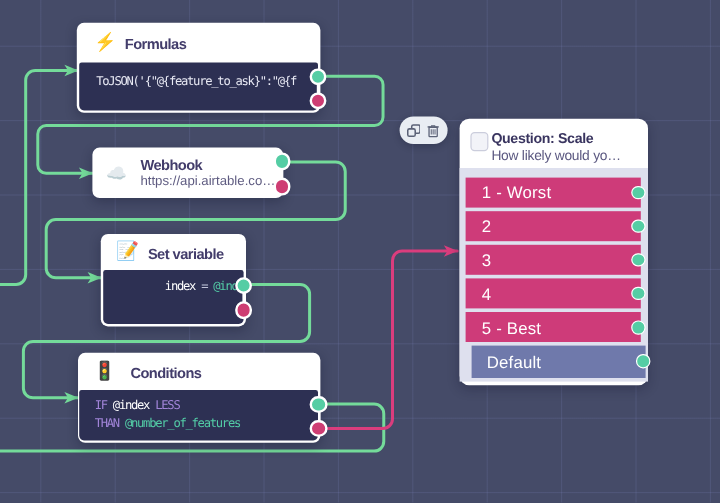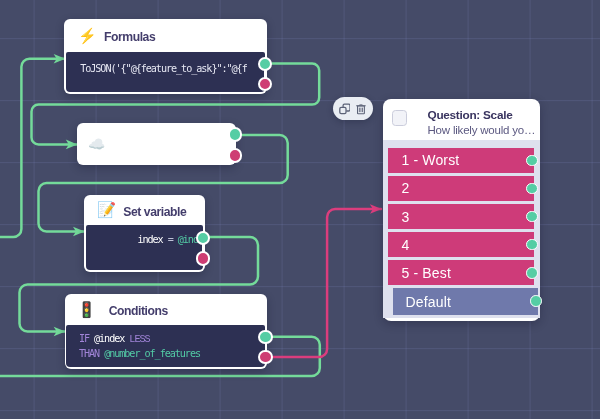--- a/index.html
+++ b/index.html
@@ -92,20 +92,24 @@
       <span class="code" style="display:block;width:169.5px;height:16px;line-height:16px;overflow:hidden;text-overflow:clip;">ToJSON('{"@{feature_to_ask}":"@{f</span>
     </div>
     <div class="hstem" style="left:200.1px;top:44.1px;height:20px;"></div>
     <div class="handle h-ok" style="left:194px;top:38px;"></div>
     <div class="handle h-err" style="left:194px;top:58px;"></div>
   </div>
 
   <div class="node" id="n-webhook" style="left:76.6px;top:122.8px;width:159px;height:42.6px;">
     <div style="display:flex;align-items:center;height:100%;padding-left:12px;box-sizing:border-box;">
       <span class="nicon" style="font-size:14px;">☁️</span>
+      <div style="margin-left:11px;">
+        <div class="ntitle" style="margin-left:0;line-height:12px;">Webhook</div>
+        <div style="font-size:11px;color:#5E5B80;line-height:13px;margin-top:2px;white-space:nowrap;">https://api.airtable.co…</div>
+      </div>
     </div>
     <div class="hstem" style="left:157.1px;top:11.7px;height:21px;"></div>
     <div class="handle h-ok" style="left:151px;top:4.6px;"></div>
     <div class="handle h-err" style="left:151px;top:25.6px;"></div>
   </div>
 
   <div class="node" id="n-setvar" style="left:83.8px;top:194.7px;width:121.3px;">
     <div class="nhead" style="height:30.6px;padding-left:13.1px;">
       <span class="nicon" style="font-size:15.4px;">📝</span>
       <span class="ntitle" style="margin-left:7.2px;">Set variable</span>
@@ -117,21 +121,21 @@
     <div class="handle h-ok" style="left:112.4px;top:36.3px;"></div>
     <div class="handle h-err" style="left:112.4px;top:56.7px;"></div>
   </div>
 
   <div class="node" id="n-conditions" style="left:64.5px;top:293.7px;width:202px;">
     <div class="nhead" style="height:31.8px;padding-left:13px;">
       <span class="nicon" style="font-size:15.4px;">🚦</span>
       <span class="ntitle" style="margin-left:12px;">Conditions</span>
     </div>
     <div class="nbody" style="height:41.6px;border-radius:2px 2px 4px 4px;margin:0 1.9px 2.4px 1.9px;padding:5.5px 0 0 12.5px;">
-        <div class="code" style="height:15px;line-height:15px;overflow:hidden;"><span style="color:#A184D8;text-align:right;">IF </span><span style="color:#FFFFFF;">@index </span><span style="color:#A184D8;font-family:Liberation Mono, monospace;">LESS</span></div>
+        <div class="code" style="height:15px;line-height:15px;overflow:hidden;"><span style="color:#A184D8;text-align:right;">IF </span><span style="color:#FFFFFF;">@index </span><span style="color:#A184D8;">LESS</span></div>
         <div class="code" style="height:15px;line-height:15px;overflow:hidden;"><span style="color:#A184D8;">THAN </span><span style="color:#53CCA6;">@number_of_features</span></div>
       </div>
     <div class="hstem" style="left:200px;top:43px;height:20.3px;"></div>
     <div class="handle h-ok" style="left:193.9px;top:35.9px;"></div>
     <div class="handle h-err" style="left:193.9px;top:56.2px;"></div>
   </div>
 
   <div class="toolbar" style="left:332.6px;top:96.8px;width:40.8px;height:23px;border-radius:11.5px;">
     <span class="tbtn" style="position:absolute;left:6.2px;top:6.4px;width:11.7px;height:11.7px;">
       <svg width="11.7" height="11.7" viewBox="0 0 16 16">
@@ -145,21 +149,21 @@
         <path d="M5.2 3.3 V2.25 H9.0 V3.3" fill="none" stroke="#5B6277" stroke-width="1.25"></path>
         <path d="M2.2 3.95 H12.0 V14.3 A0.85 0.85 0 0 1 11.15 15.15 H3.05 A0.85 0.85 0 0 1 2.2 14.3 Z" fill="none" stroke="#5B6277" stroke-width="1.55" stroke-linejoin="round"></path>
         <path d="M4.85 6.3 V12.7 M7.1 6.3 V12.7 M9.35 6.3 V12.7" stroke="#5B6277" stroke-width="1.2" stroke-linecap="butt"></path>
       </svg>
     </span>
   </div>
 
   <div id="qpanel" style="left:382.6px;top:98.8px;width:157.2px;height:221.8px;">
     <div id="qhead" style="padding:11.6px 0 0 9.5px;height:41.3px;">
       <div id="qcheck"></div>
-      <div style="margin-left:20px;">
+      <div style="margin-left:2px;">
         <div id="qtitle">Question: Scale</div>
         <div id="qsub">How likely would yo…</div>
       </div>
     </div>
     <div id="qopts" style="height:178.3px;padding:7.5px 0 0 0;background:#DEE0EE;">
         <div class="qopt" style="position: absolute; left: 5.9px; top: 7.5px; width: 145.1px; height: 25.5px; background: rgb(206, 59, 121); padding-left: 13px;">
           <span class="qoptlbl">1 - Worst</span>
           <div class="handle h-ok small" style="left: 137.5px; top: 6.95px;"></div>
         </div>
         <div class="qopt" style="position: absolute; left: 5.9px; top: 35.6px; width: 145.1px; height: 25.5px; background: rgb(206, 59, 121); padding-left: 13px;">

